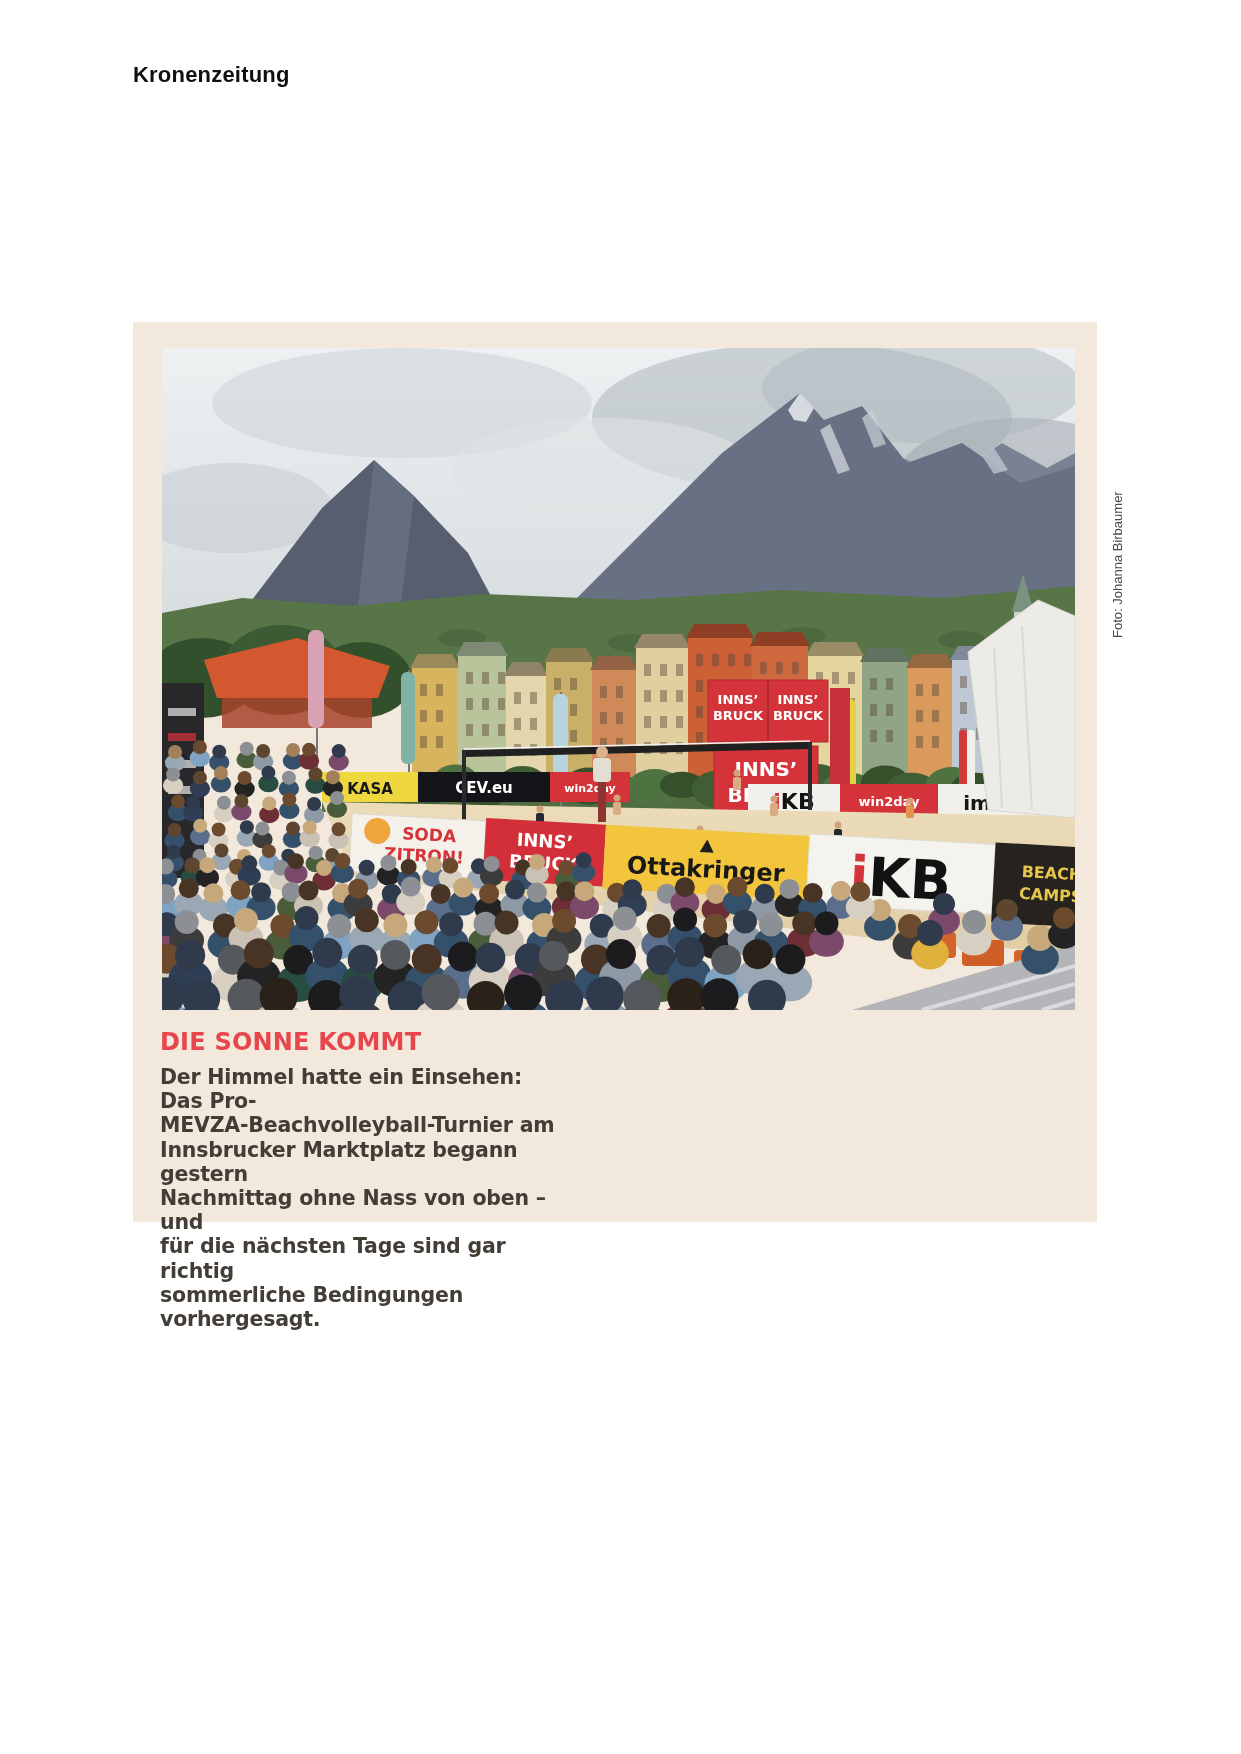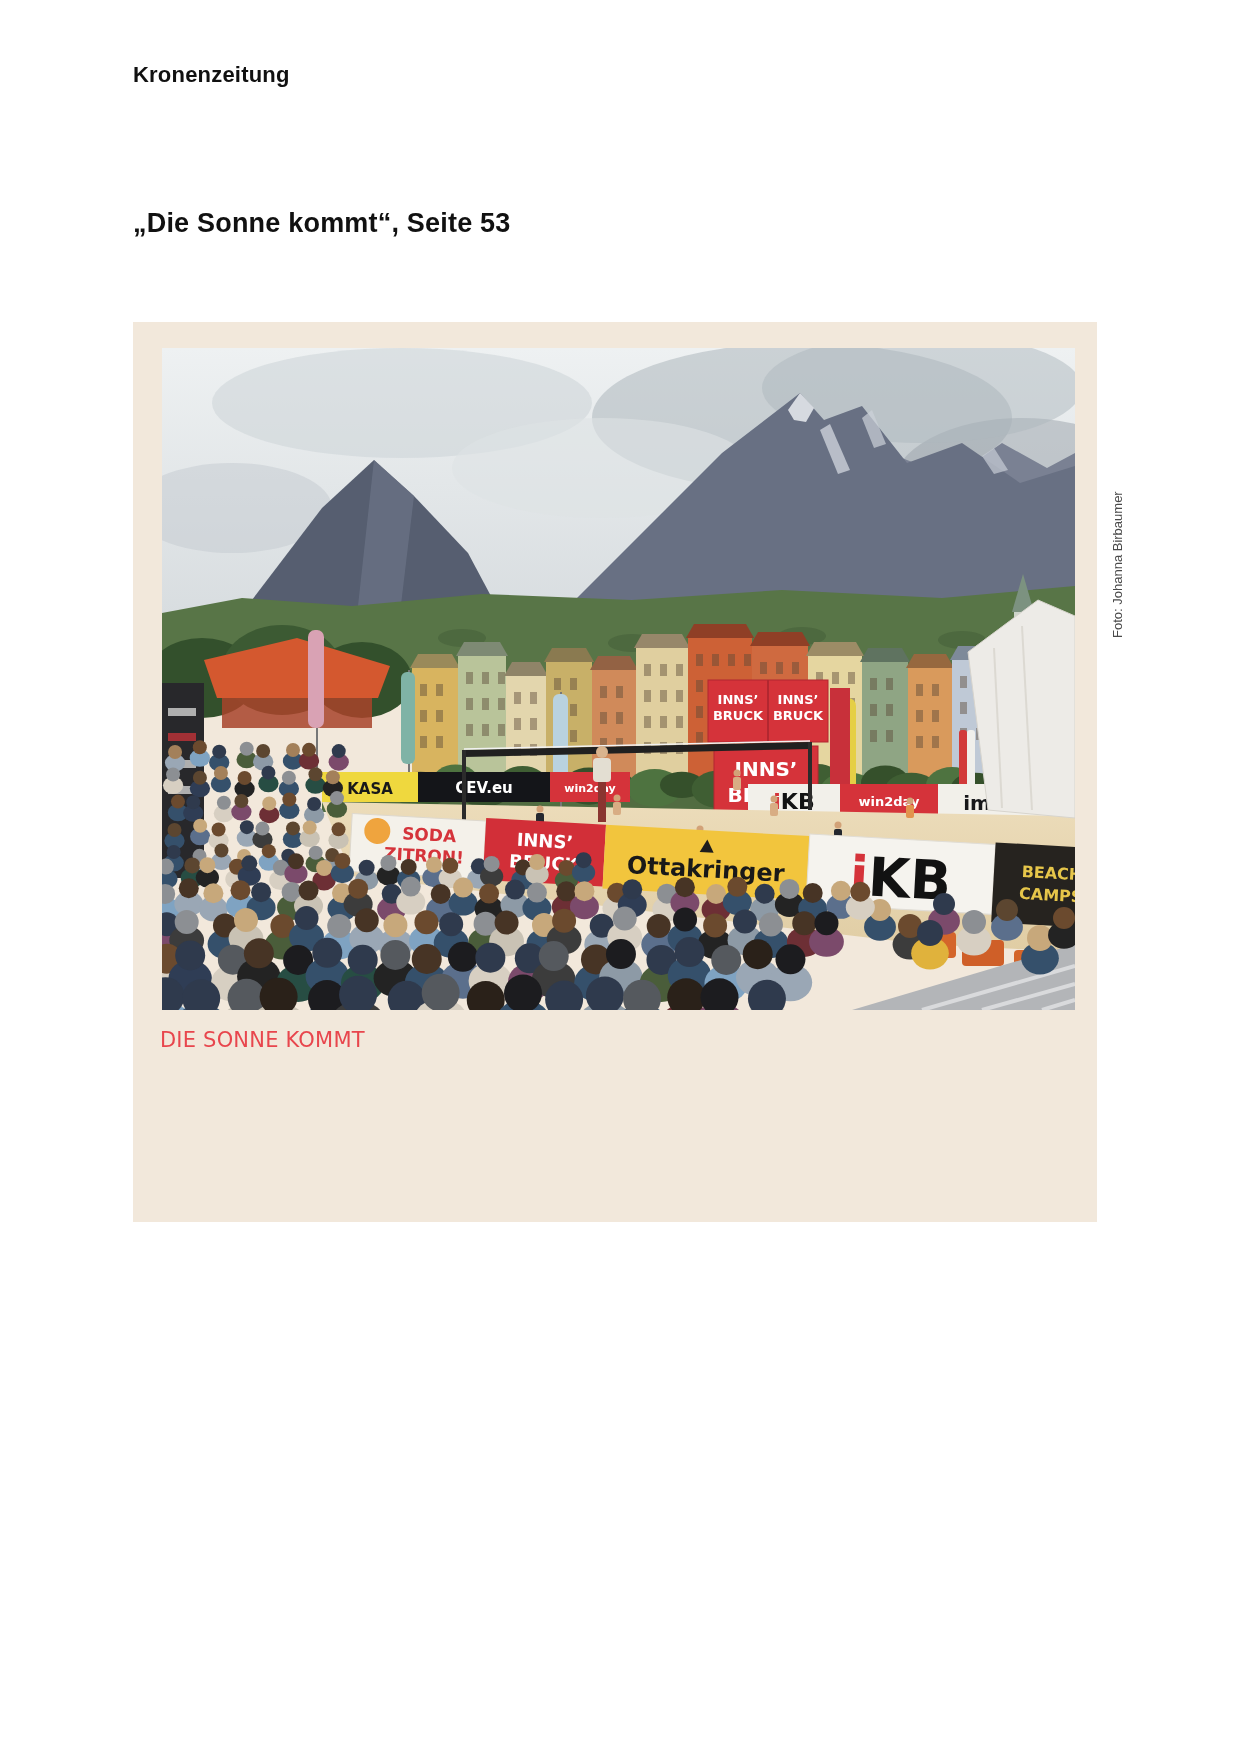--- a/index.html
+++ b/index.html
@@ -6,36 +6,35 @@
   .page{position:relative;width:1241px;height:1732px;background:#fff;overflow:hidden;
         font-family:"Liberation Sans",sans-serif;color:#111;}
   .masthead{position:absolute;left:133px;top:62px;font-size:22px;font-weight:bold;letter-spacing:.2px;}
   .doc-title{position:absolute;left:133px;top:208px;font-size:27px;font-weight:bold;letter-spacing:.2px;}
   .clipping{position:absolute;left:133px;top:322px;width:964px;height:900px;background:var(--clip-bg,#f2e8db);}
   .photo-wrap{position:absolute;left:29px;top:26px;width:913px;height:662px;}
   .photo-wrap svg{display:block;width:913px;height:662px;}
   .credit{position:absolute;left:948px;top:290px;width:250px;font-size:13px;color:#4a4a4a;
           transform:rotate(-90deg);transform-origin:0 0;white-space:nowrap;}
   .article{position:absolute;left:27px;top:706px;width:905px;font-family:"DejaVu Sans",sans-serif;}
-  .headline{font-size:21px;font-weight:normal;color:var(--accent-red,#e8464d);letter-spacing:.2px;}
+  .headline{font-size:24px;font-weight:bold;color:var(--accent-red,#e8464d);letter-spacing:.2px;}
   .cols{display:flex;margin-top:9px;}
   .col{white-space:pre-line;font-size:20.5px;line-height:1.18;font-weight:bold;color:#423d36;letter-spacing:-.2px;}
   .col.left{width:408px;flex:none;}
   .col.right{flex:1;padding-left:10px;}
   .footer{position:absolute;left:0;top:1643px;width:100%;text-align:center;font-size:22px;color:#000;}
   .footer b{font-weight:bold;}
   svg text{font-family:"DejaVu Sans",sans-serif;font-weight:bold;}
 </style>
 </head>
 <body>
 
 <div class="page">
 
   <div class="masthead">Kronenzeitung</div>
-  <div class="doc-title">„Die Sonne kommt“, Seite 53</div>
 
   <div class="clipping">
     <div class="photo-wrap">
       <svg viewBox="0 0 913 662" role="img">
         <defs>
           <linearGradient id="skyg" x1="0" y1="0" x2="0" y2="1">
             <stop offset="0" stop-color="#eef1f2"></stop>
               <stop offset="1" stop-color="#d7dcdf"></stop>
           </linearGradient>
           <linearGradient id="sandg" x1="0" y1="0" x2="0" y2="1">
@@ -692,18 +691,24 @@
             <ellipse cx="604.9277337804199" cy="680.1563946073898" rx="27.55" ry="23.75" fill="#d7cfc2"></ellipse>
             <circle cx="604.9277337804199" cy="650.7063946073897" r="19" fill="#2f3a4d"></circle>
           </g>
       </svg>
       <div class="credit">Foto: Johanna Birbaumer</div>
     </div>
 
     <div class="article">
       <div class="headline">DIE SONNE KOMMT</div>
       <div class="cols">
+        <div class="col left">Der Himmel hatte ein Einsehen: Das Pro-
+MEVZA-Beachvolleyball-Turnier am
+Innsbrucker Marktplatz begann gestern
+Nachmittag ohne Nass von oben – und
+für die nächsten Tage sind gar richtig
+sommerliche Bedingungen vorhergesagt.</div>
       </div>
     </div>
   </div>
 
 
 </div>
 
 </body></html>

